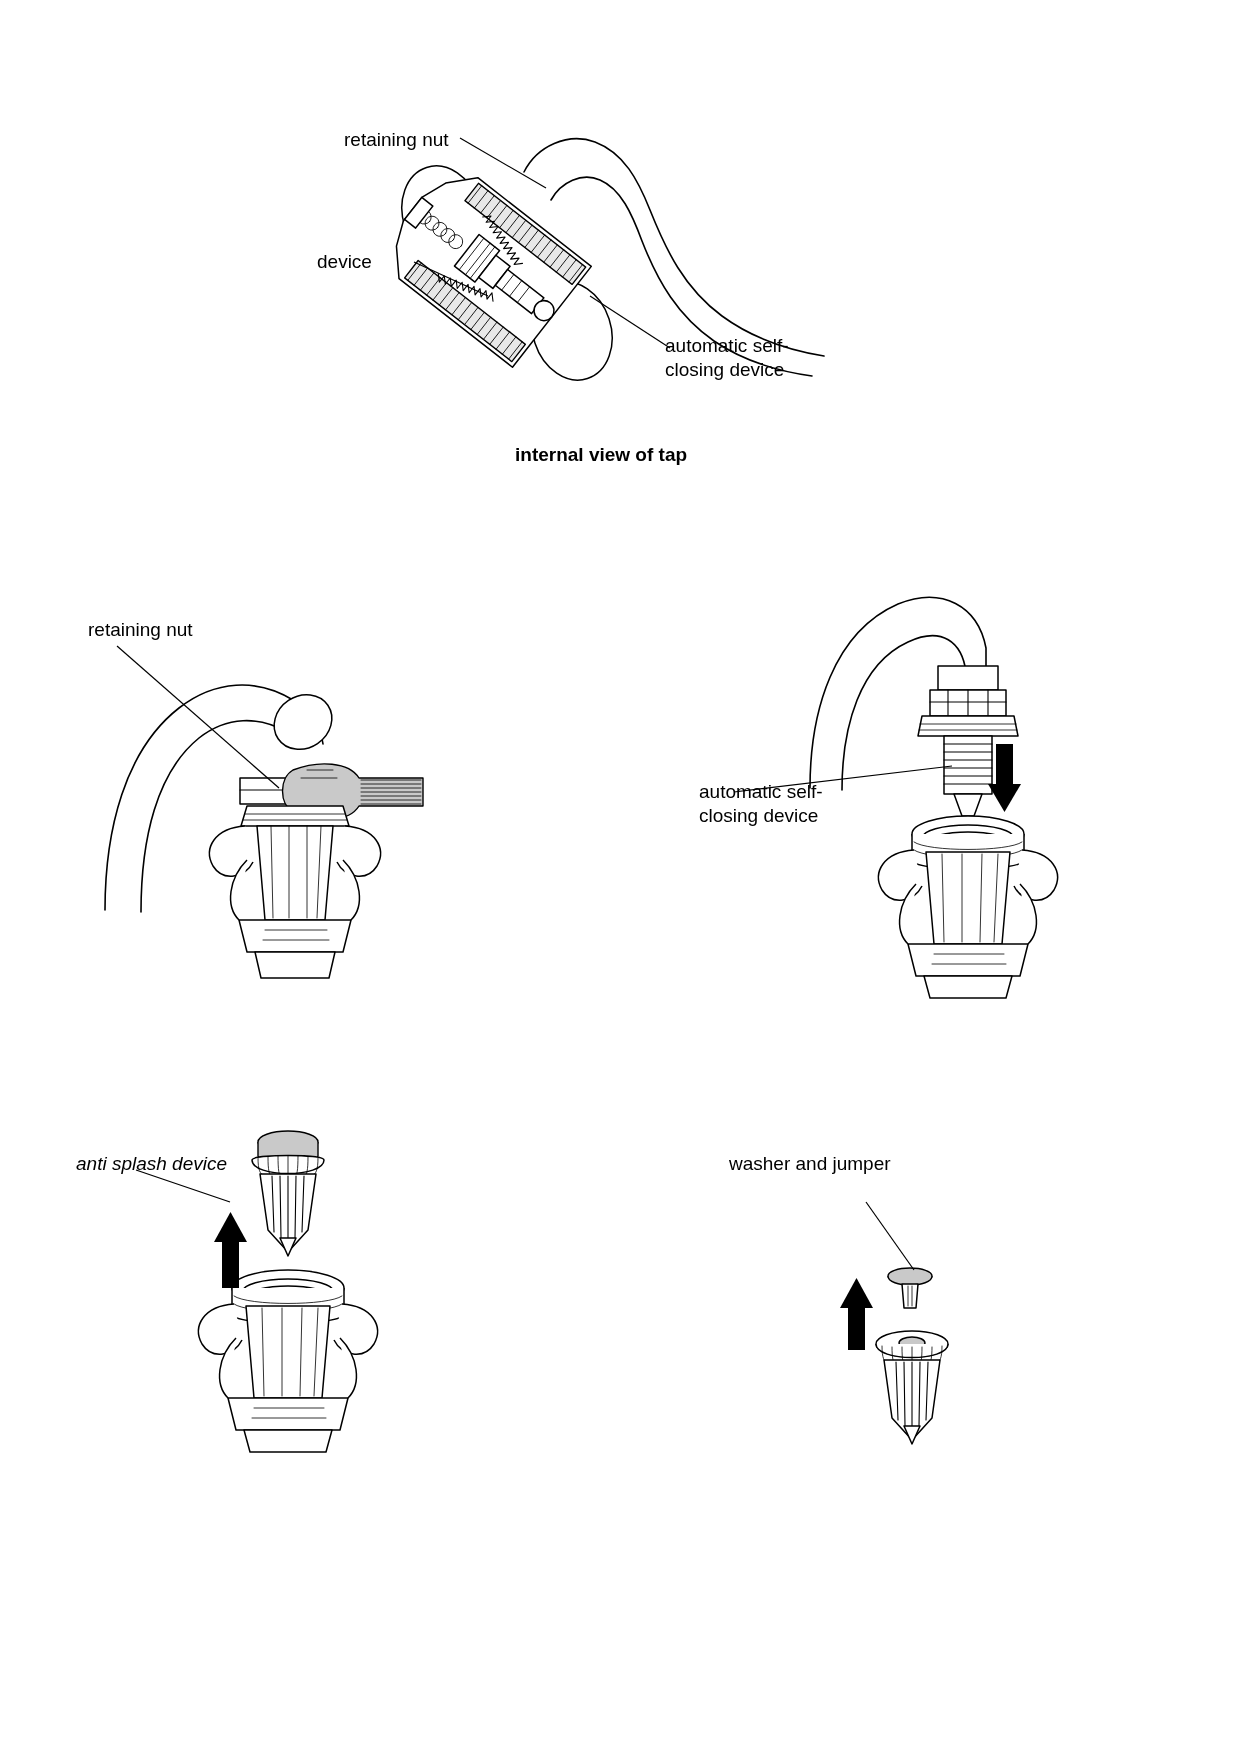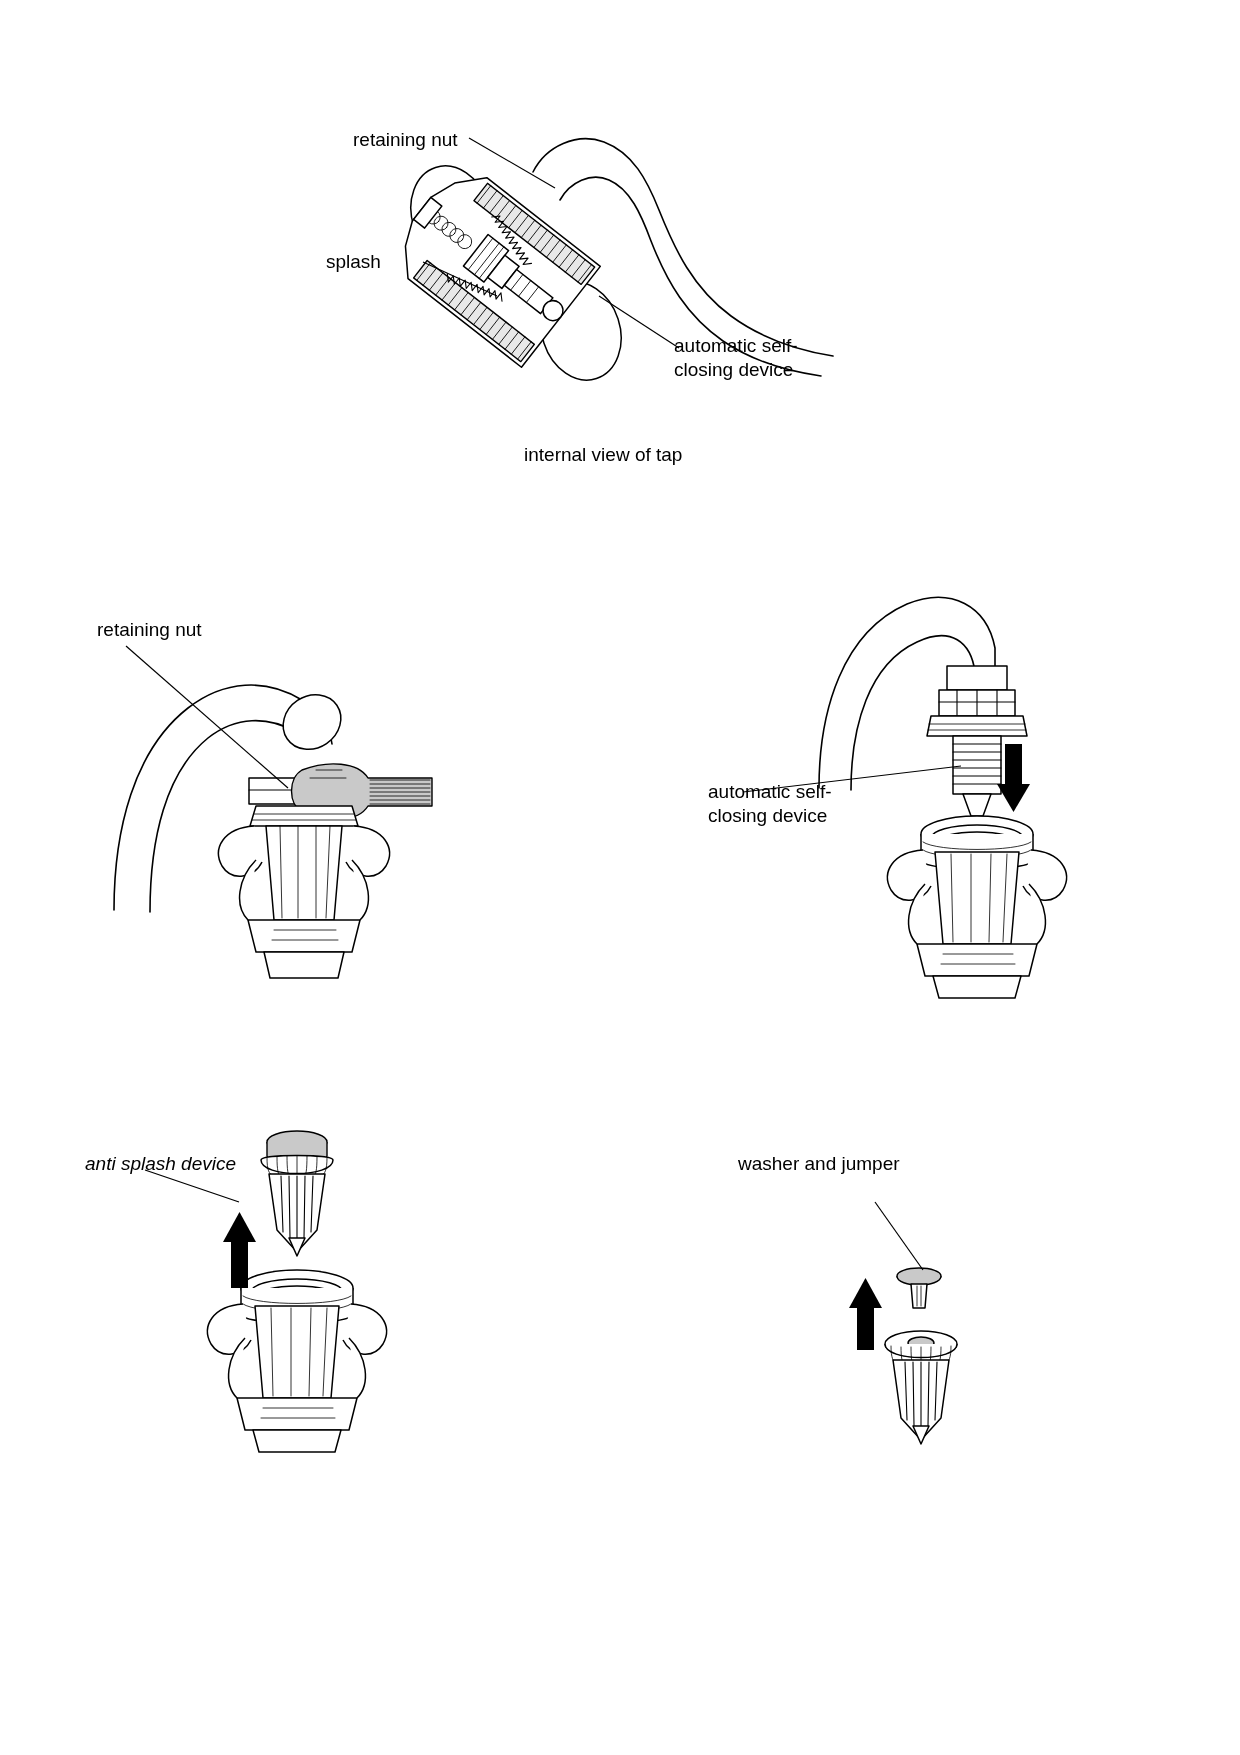--- a/index.html
+++ b/index.html
@@ -10,21 +10,21 @@
   body {
     width: 1240px;
     height: 1755px;
     position: relative;
     font-family: "Liberation Sans", sans-serif;
     color: #000000;
     overflow: hidden;
   }
   .page {
     position: absolute;
-    left: 11px; top: 0;
+    left: 2px; top: 0;
     width: 1055px;
     height: 1755px;
   }
   .label {
     position: absolute;
     font-size: 19px;
     line-height: 24px;
     color: #000;
     white-space: pre-line;
   }
@@ -128,26 +128,26 @@
       </g>
 
       <line class="leader" x1="128" y1="28" x2="214" y2="78"></line>
       <line class="leader" x1="82" y1="152" x2="156" y2="186"></line>
       <line class="leader" x1="338" y1="238" x2="258" y2="186"></line>
     </svg>
   </div>
 
   <div class="label" style="left:342px; top:128px;">retaining nut</div>
 
-  <div class="label" style="left:315px; top:250px;">splash</div>
+  <div class="label" style="left:315px; top:250px;">device</div>
 
   <div class="label" style="left:663px; top:334px;">automatic self-
 closing device</div>
 
-  <div class="label" style="left:513px; top:443px;">internal view of tap</div>
+  <div class="label" style="left:513px; top:443px;font-weight:bold;">internal view of tap</div>
 
   <div class="figure" style="left:95px; top:620px; width:400px; height:380px;">
     <svg width="400" height="380" viewBox="0 0 400 380">
 
       <path class="ln" d="M8,290 C8,210 28,130 82,88 C118,60 160,58 196,80"></path>
       <path class="ln" d="M44,292 C44,218 60,152 102,118 C130,96 162,96 190,112"></path>
       <path class="ln" d="M196,80 C214,92 224,108 226,124"></path>
 
       <ellipse class="fillw" cx="206" cy="102" rx="30" ry="26" transform="rotate(-34 206 102)"></ellipse>
 

